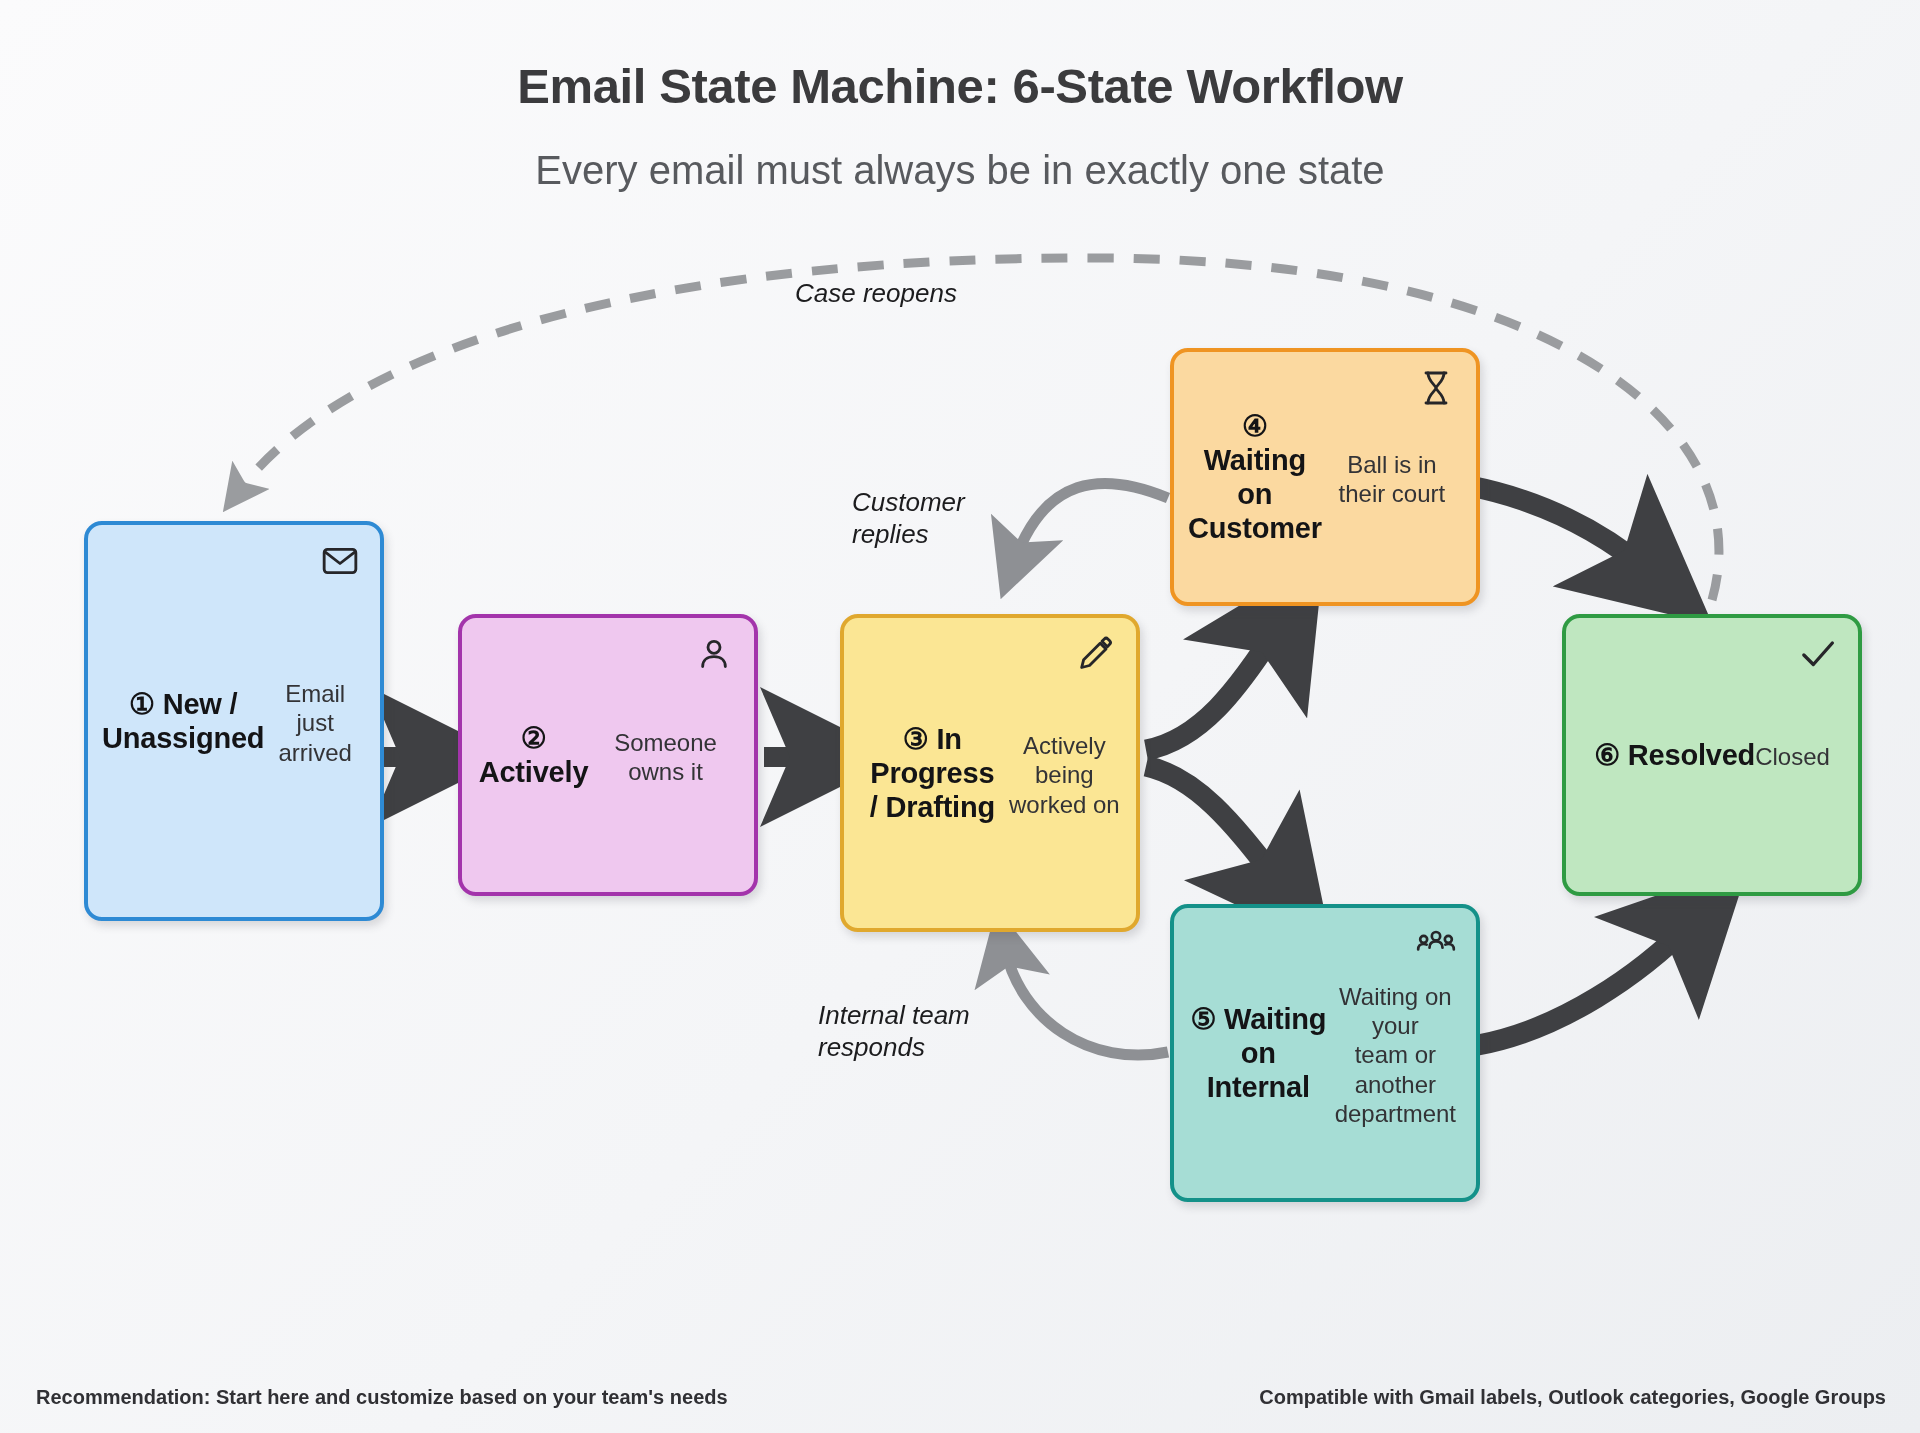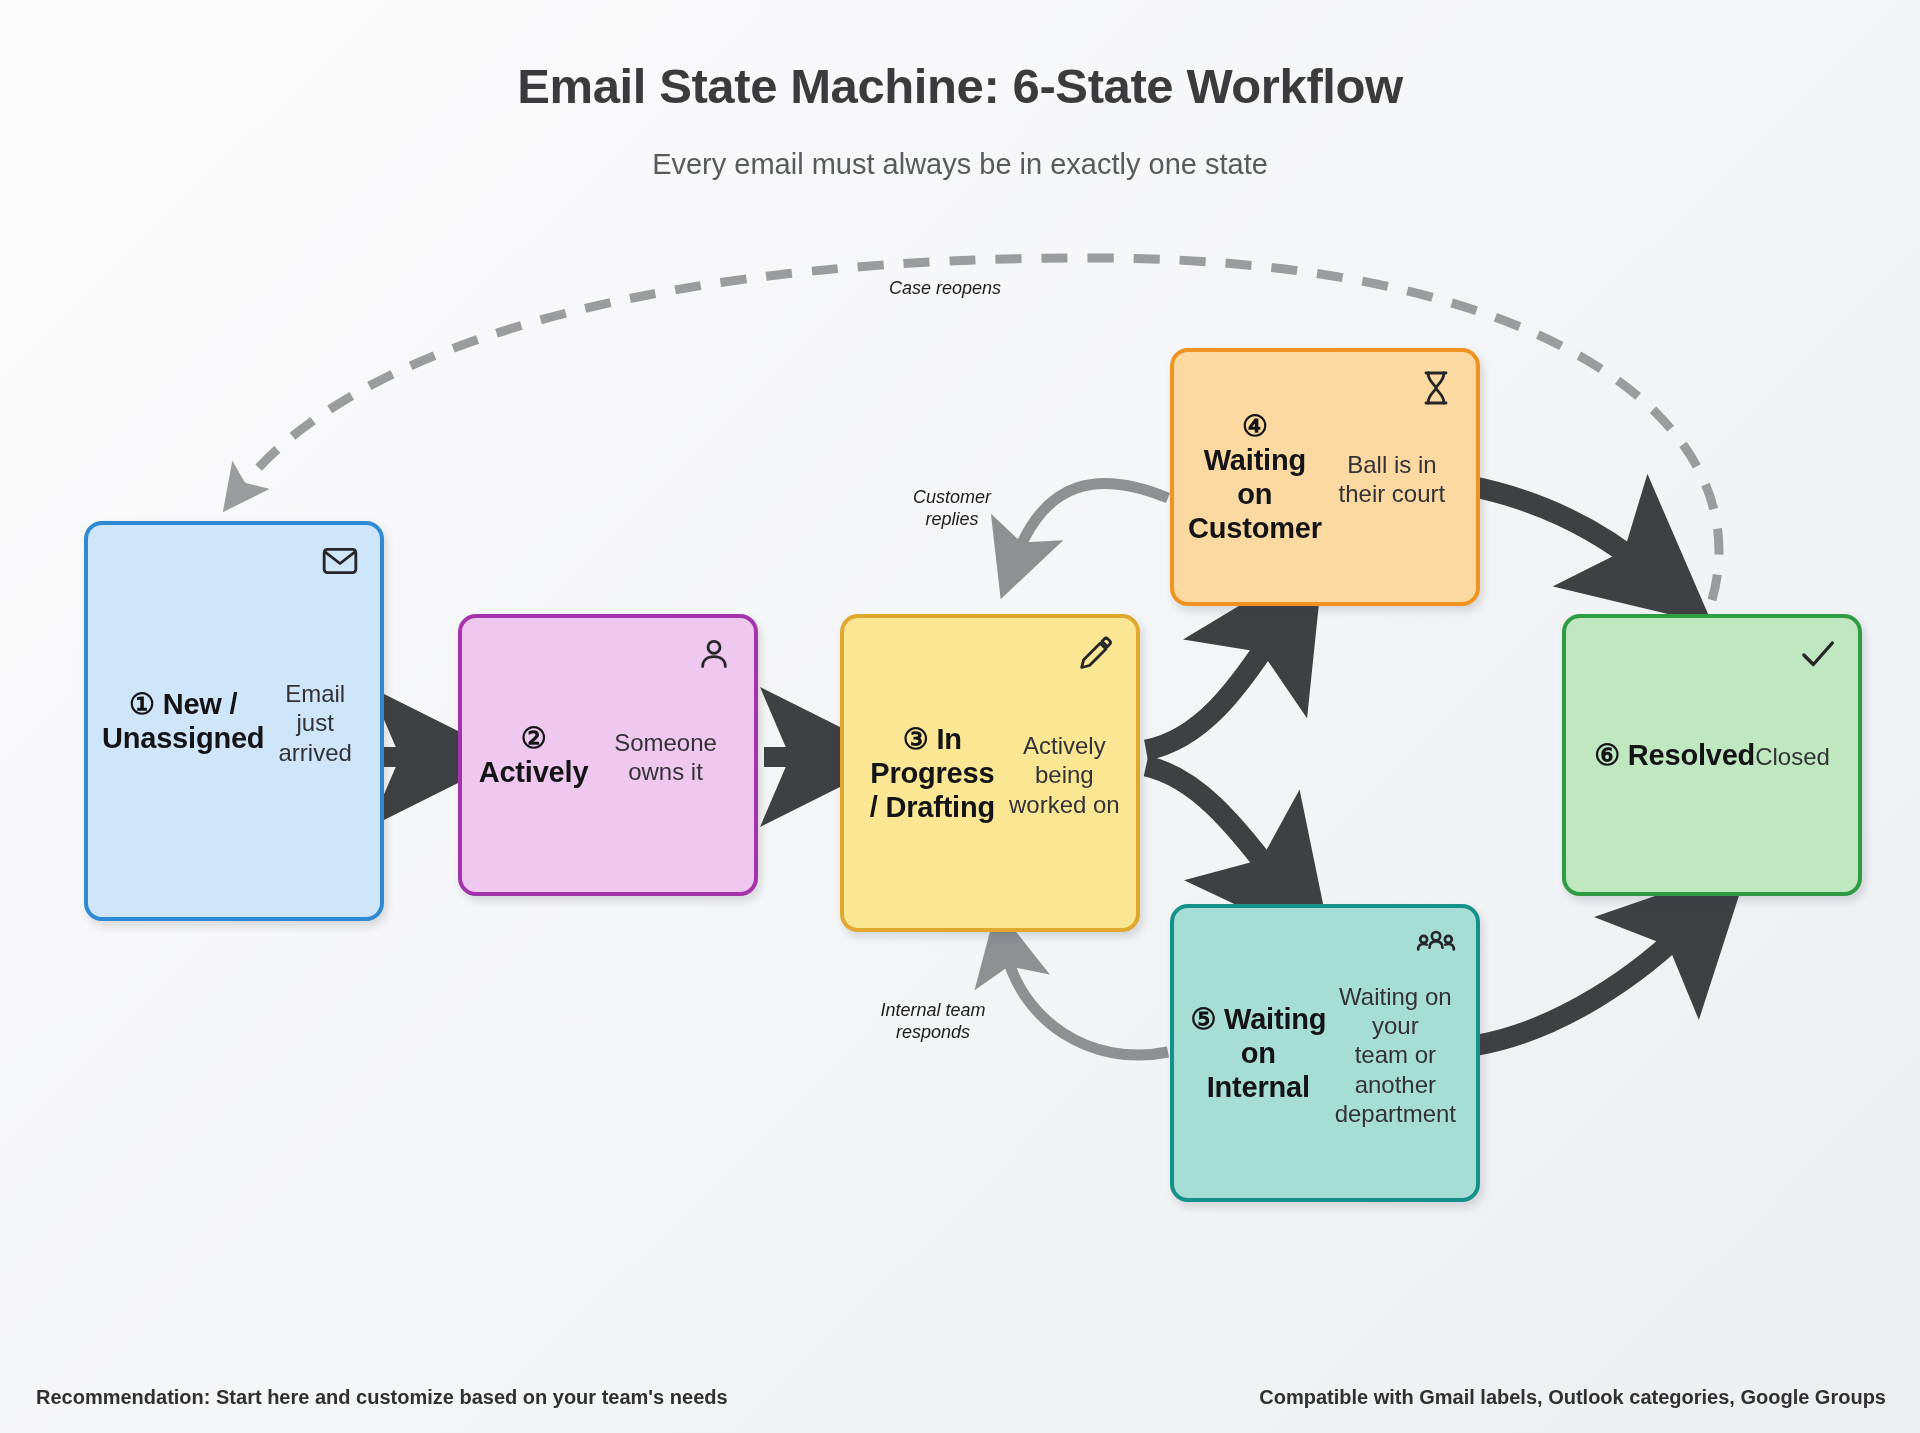--- a/index.html
+++ b/index.html
@@ -25,21 +25,21 @@
     text-align: center;
     font-size: 49px;
     font-weight: bold;
     color: #3b3b3d;
     letter-spacing: -0.4px;
   }
   #subtitle {
     position: absolute;
     left: 0; top: 148px; width: 1920px;
     text-align: center;
-    font-size: 29px;
+    font-size: 40px;
     font-weight: normal;
     color: #585a5e;
   }
 
   
   #edges {
     position: absolute;
     left: 0; top: 0;
     width: 1920px; height: 1433px;
     pointer-events: none;
@@ -88,24 +88,23 @@
   #node-waitcust   { left: 1170px; top: 348px; width: 310px; height: 258px;
                      background:#fbd9a0; border: 4px solid #ef9422; }
   #node-waitint    { left: 1170px; top: 904px; width: 310px; height: 298px;
                      background:#a6ddd5; border: 4px solid #149189; }
   #node-resolved   { left: 1562px; top: 614px; width: 300px; height: 282px;
                      background:#bfe7c0; border: 4px solid #2f9b43; }
 
   
   .elabel {
     position: absolute;
-    font-size: 18px;
+    font-size: 26px;
     font-style: italic;
     color: #1c1c1e;
-    text-align: center;
     line-height: 1.22;
     white-space: pre-line;
   }
   #lab-reopen   { left: 795px; top: 278px;  width: 300px; }
   #lab-custrep  { left: 852px; top: 487px;  width: 200px; }
   #lab-intresp  { left: 818px; top: 1000px; width: 230px; }
 
   
   .footer {
     position: absolute;

